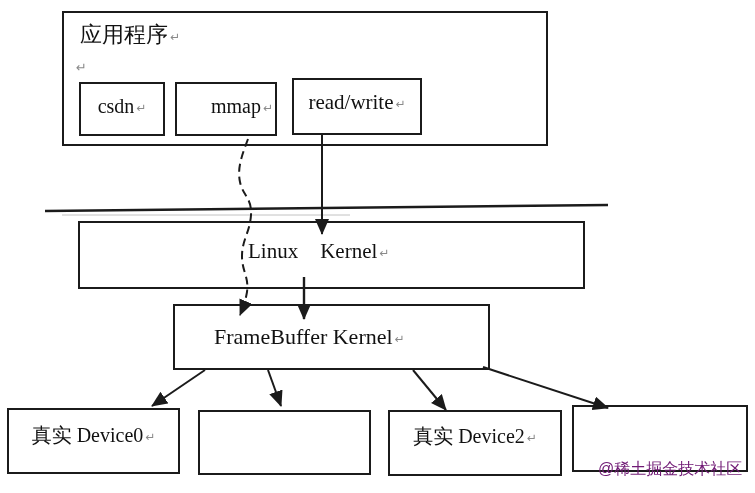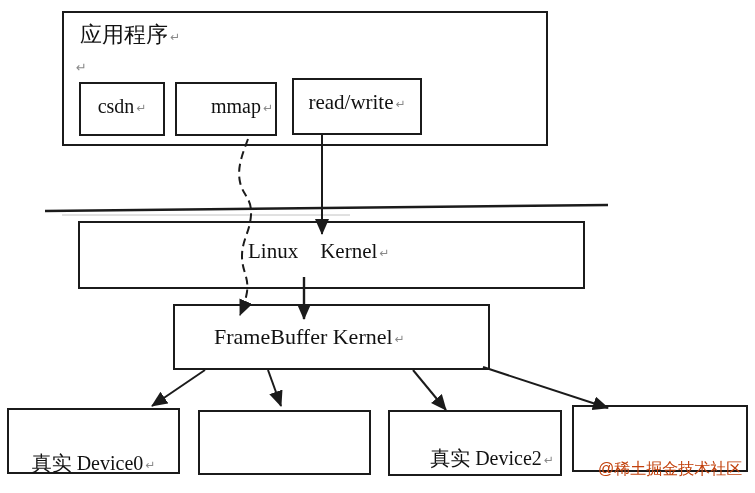--- a/index.html
+++ b/index.html
@@ -17,21 +17,21 @@
   .stray-mark{position:absolute;font-family:"DejaVu Sans",sans-serif;font-size:13px;color:#8a8a8a;}
   svg.overlay{position:absolute;left:0;top:0;z-index:6;pointer-events:none;}
   .wm-url{
     position:absolute;left:498px;top:494px;z-index:10;
     font-family:"Liberation Sans","DejaVu Sans",sans-serif;
     font-size:15px;color:#1d4ed8;letter-spacing:.4px;filter:blur(0.4px);
   }
   .wm-community{
     position:absolute;left:598px;top:459px;z-index:11;
     font-family:"Liberation Sans","DejaVu Sans",sans-serif;
-    font-size:16px;color:#c2410c;
+    font-size:16px;color:#701a75;
   }
 </style>
 </head>
 <body>
 
 <div class="stage">
 
   <div class="box" style="left:62px;top:11px;width:486px;height:135px;"></div>
   <div class="box" style="left:79px;top:82px;width:86px;height:54px;"></div>
   <div class="box" style="left:175px;top:82px;width:102px;height:54px;"></div>
@@ -50,24 +50,24 @@
   <div class="lbl center" style="left:79px;top:95px;width:86px;font-size:20px;"><span>csdn</span><span class="rmark">↵</span></div>
 
   <div class="lbl center" style="left:175px;top:95px;width:102px;font-size:20px;margin-left:16px;"><span>mmap</span><span class="rmark">↵</span></div>
 
   <div class="lbl" style="left:248px;top:239px;font-size:21px;"><span>Linux</span><span style="display:inline-block;width:22px;"></span><span>Kernel</span><span class="rmark">↵</span></div>
 
   <div class="lbl center" style="left:292px;top:90px;width:130px;font-size:21px;"><span>read/write</span><span class="rmark">↵</span></div>
 
   <div class="lbl" style="left:214px;top:324px;font-size:22px;"><span>FrameBuffer Kernel</span><span class="rmark">↵</span></div>
 
-  <div class="lbl center" style="left:7px;top:452px;width:173px;font-size:20px;"><span>真实 Device0</span><span class="rmark">↵</span></div>
+  <div class="lbl center" style="left:7px;top:424px;width:173px;font-size:20px;"><span>真实 Device0</span><span class="rmark">↵</span></div>
 
 
-  <div class="lbl center" style="left:388px;top:447px;width:174px;font-size:20px;margin-left:17px;"><span>真实 Device2</span><span class="rmark">↵</span></div>
+  <div class="lbl center" style="left:388px;top:425px;width:174px;font-size:20px;"><span>真实 Device2</span><span class="rmark">↵</span></div>
 
 
   <svg class="overlay" width="755" height="493" viewBox="0 0 755 493">
     <defs>
       <marker id="ah" markerUnits="userSpaceOnUse" markerWidth="18" markerHeight="16" refX="15" refY="7" orient="auto">
         <path d="M0,0 L16,7 L0,14 Z" fill="#1b1b1b"></path>
       </marker>
     </defs>
 
     <line x1="45" y1="211" x2="608" y2="205" stroke-width="2.4" stroke="#1b1b1b"></line>

